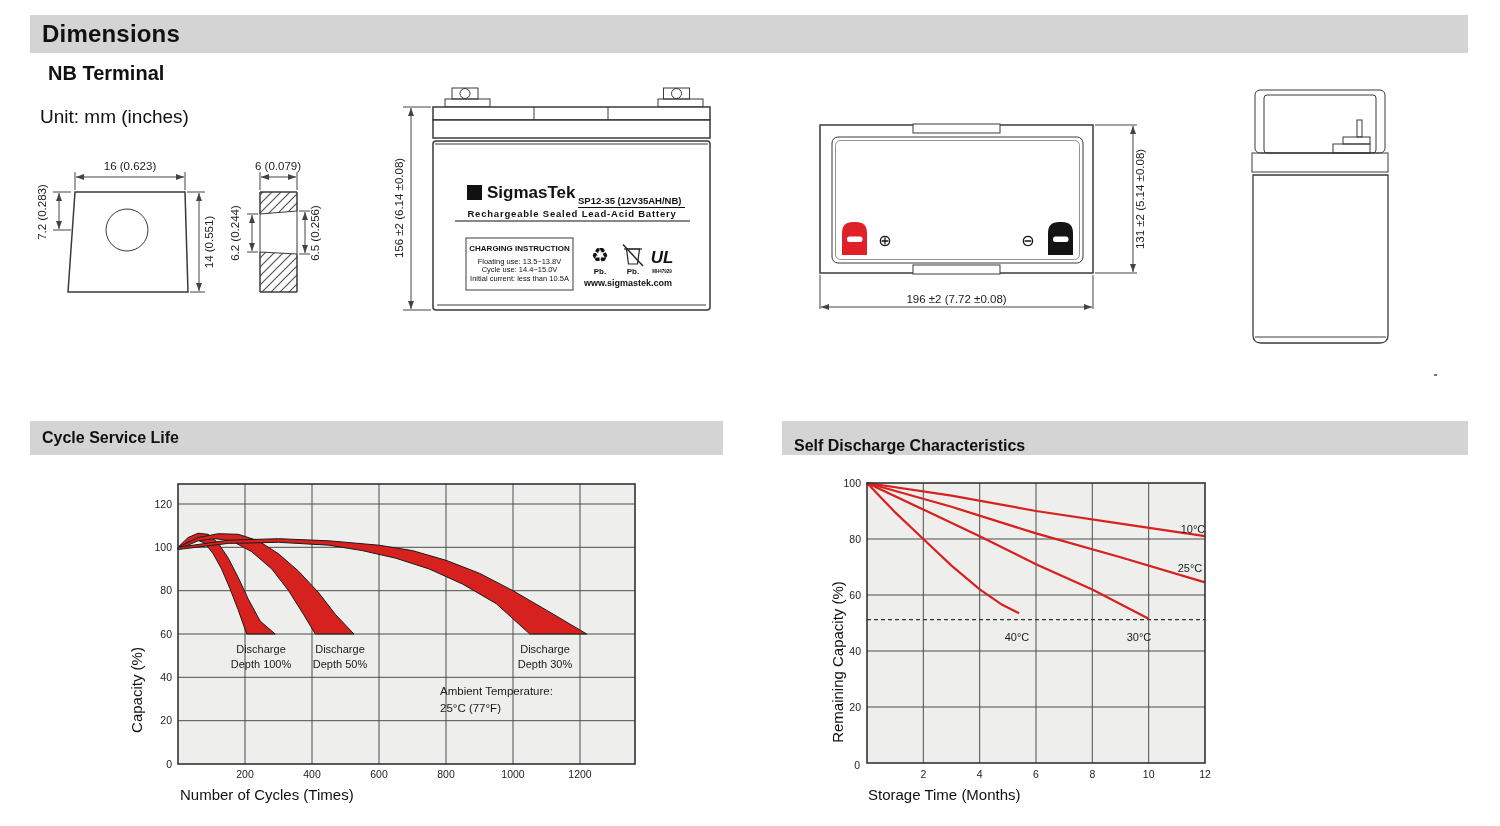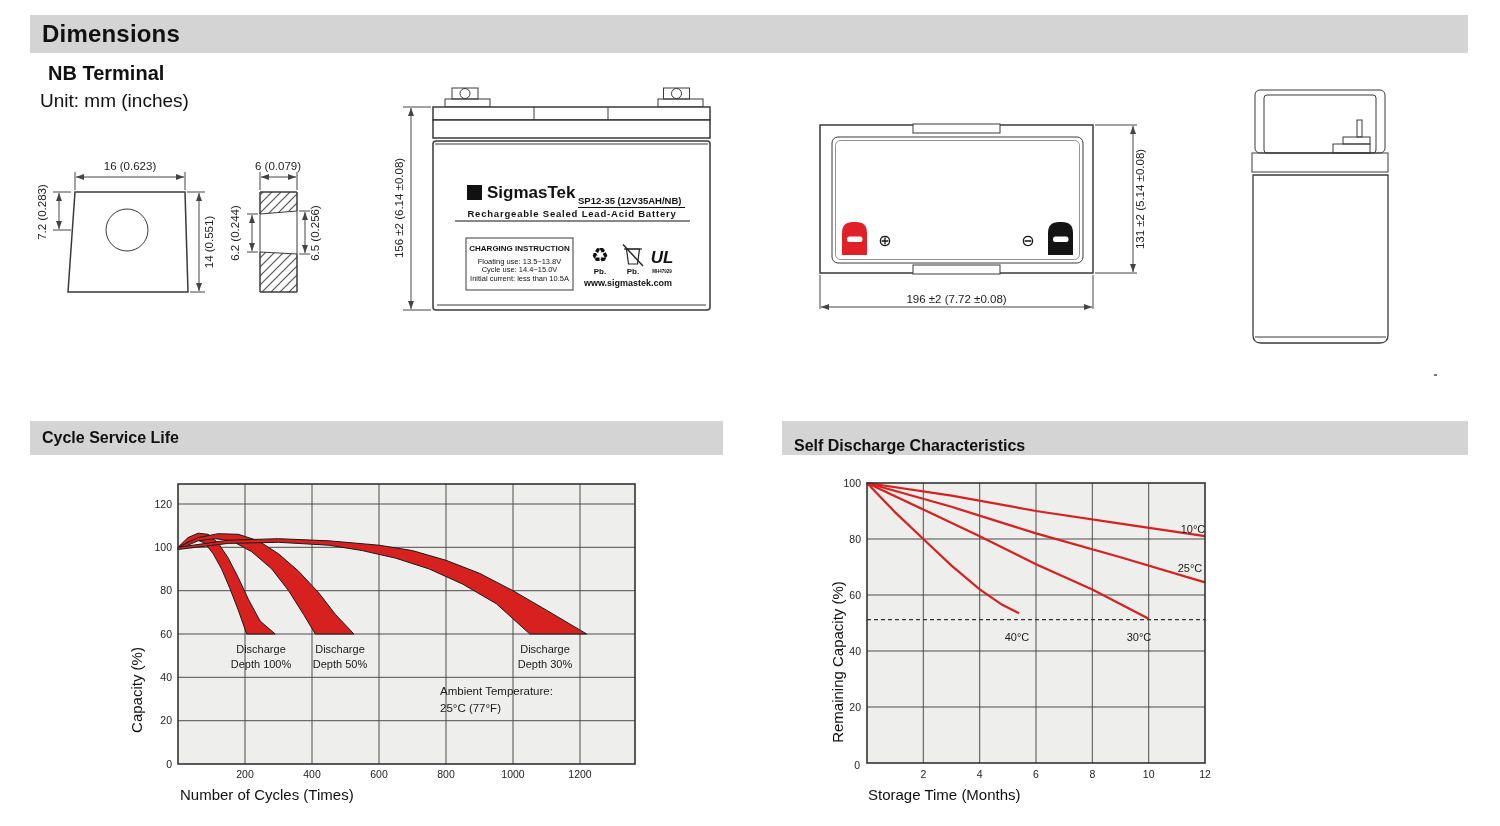--- a/index.html
+++ b/index.html
@@ -39,21 +39,21 @@
       <path d="M-2,11 L11,-2 M-2,2 L2,-2 M7,11 L11,7" stroke="#555" stroke-width="1.2" fill="none"></path>
     </pattern>
   </defs>
 </svg>
 
 <div class="abs band h1" style="left:30px; top:15px; width:1438px; height:38px;">
   <span>Dimensions</span>
 </div>
 
 <div class="abs nbterm" style="left:48px; top:62px;">NB Terminal</div>
-<div class="abs unitnote" style="left:40px; top:90px;">Unit: mm (inches)</div>
+<div class="abs unitnote" style="left:40px; top:106px;">Unit: mm (inches)</div>
 
 <svg class="abs" style="left:35px; top:150px;" width="330" height="190">
 
   <polygon class="outline" points="40,42 150,42 153,142 33,142"></polygon>
   <circle class="thin" cx="92" cy="80" r="21" fill="#fff"></circle>
 
   <path class="dimline" d="M40,40 L40,22 M150,40 L150,22"></path>
   <line class="dimline" x1="41" y1="27" x2="149" y2="27" marker-start="url(#arr)" marker-end="url(#arr)"></line>
   <text class="dimtxt" x="95" y="20" text-anchor="middle">16 (0.623)</text>
 

